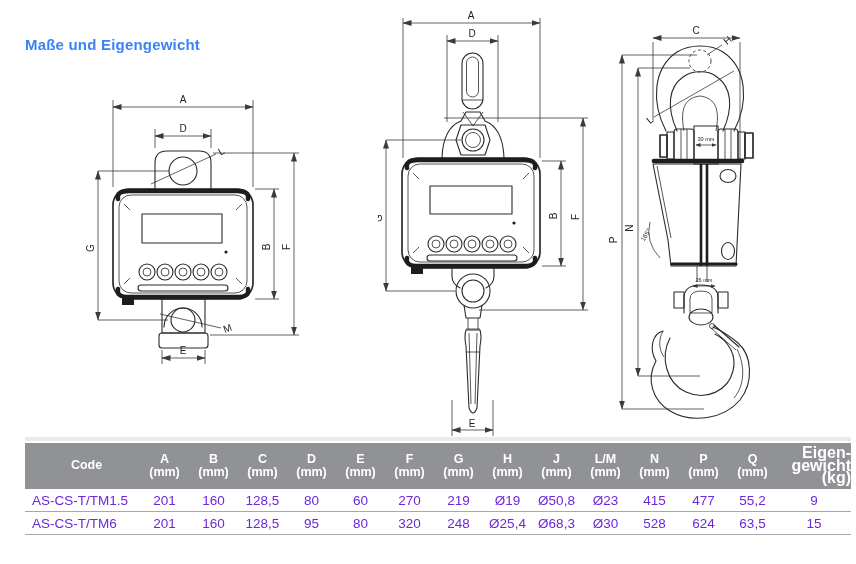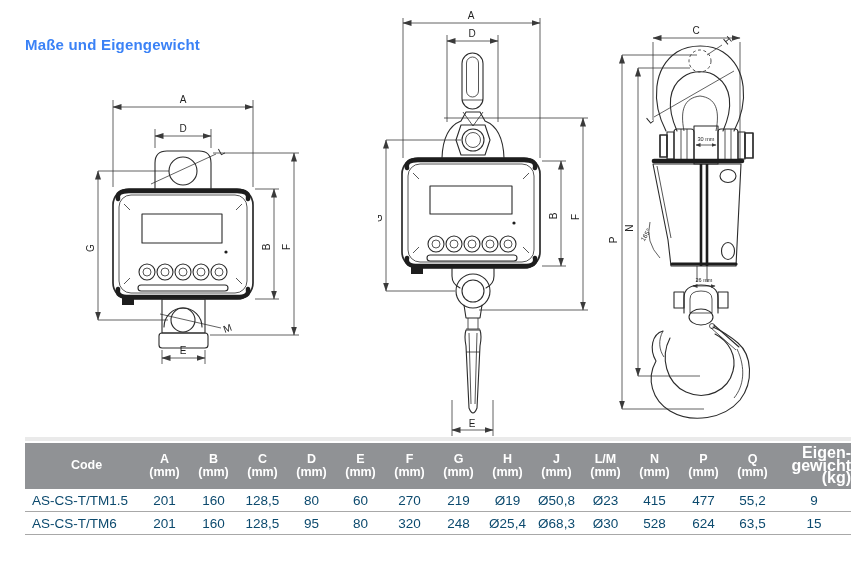--- a/index.html
+++ b/index.html
@@ -20,21 +20,21 @@
   .lblsm{font-family:"Liberation Sans",sans-serif;font-size:5.6px;fill:#1f1f1f;}
   .fillb{fill:#1d1d1d;stroke:none;}
   
   .strip{position:absolute;left:25px;top:437px;width:826px;height:4px;background:#eaeaea;}
   table.dims{position:absolute;left:25px;top:443px;width:826px;border-collapse:collapse;
              table-layout:fixed;}
   table.dims th{background:#909295;color:#fff;font-size:12.5px;font-weight:bold;
                 text-align:center;vertical-align:middle;line-height:13.5px;height:46px;padding:0;}
   table.dims th.code-h{text-align:center;padding-left:8px;}
   table.dims th.last-h{font-size:16px;line-height:12.5px;text-align:right;}
-  table.dims td{font-size:13.5px;color:#0c4a6e;text-align:center;height:22px;
+  table.dims td{font-size:13.5px;color:#6d28d9;text-align:center;height:22px;
                 border-bottom:1px solid #a8a8a8;padding:0;white-space:nowrap;}
   table.dims td.code{text-align:left;padding-left:7px;}
 </style>
 </head>
 <body>
 
 <div class="page">
 
   <div class="page-title">Maße und Eigengewicht</div>
 

